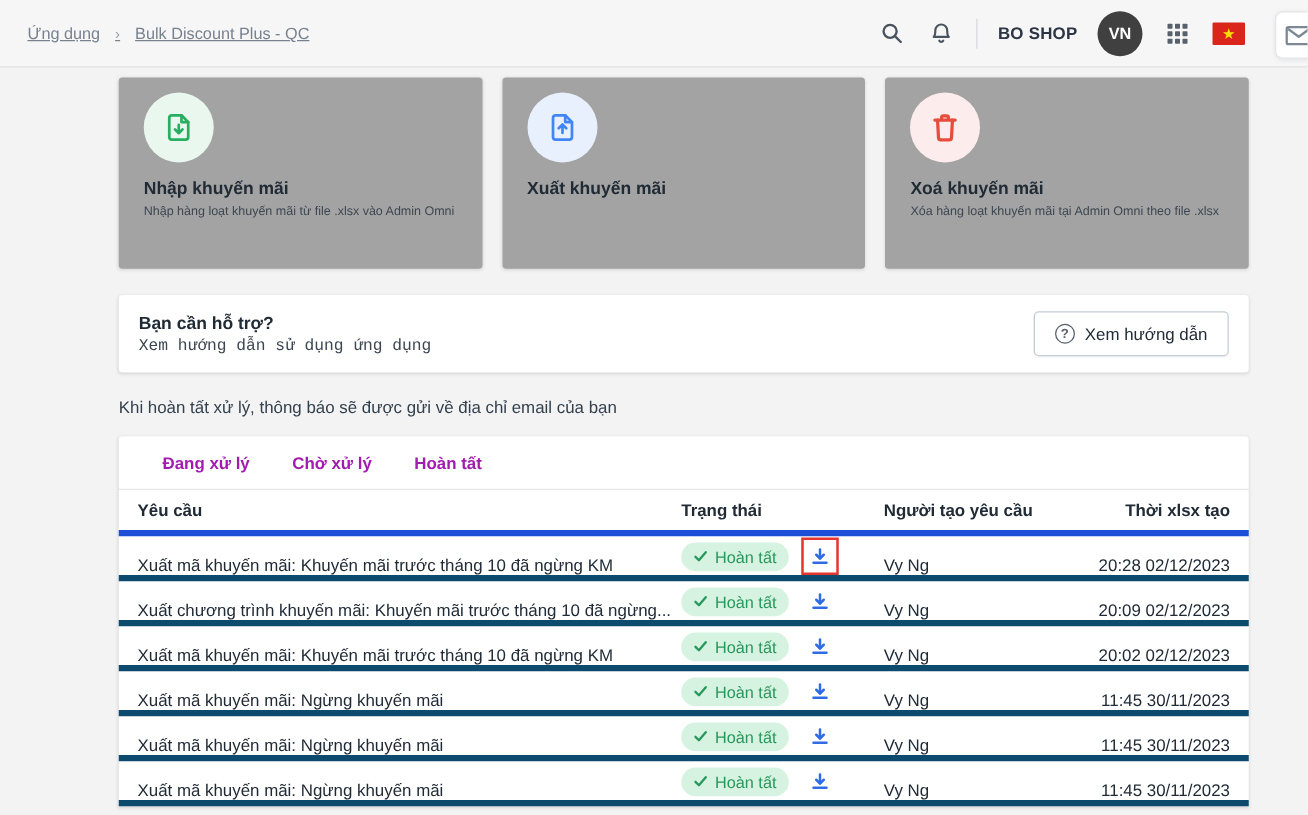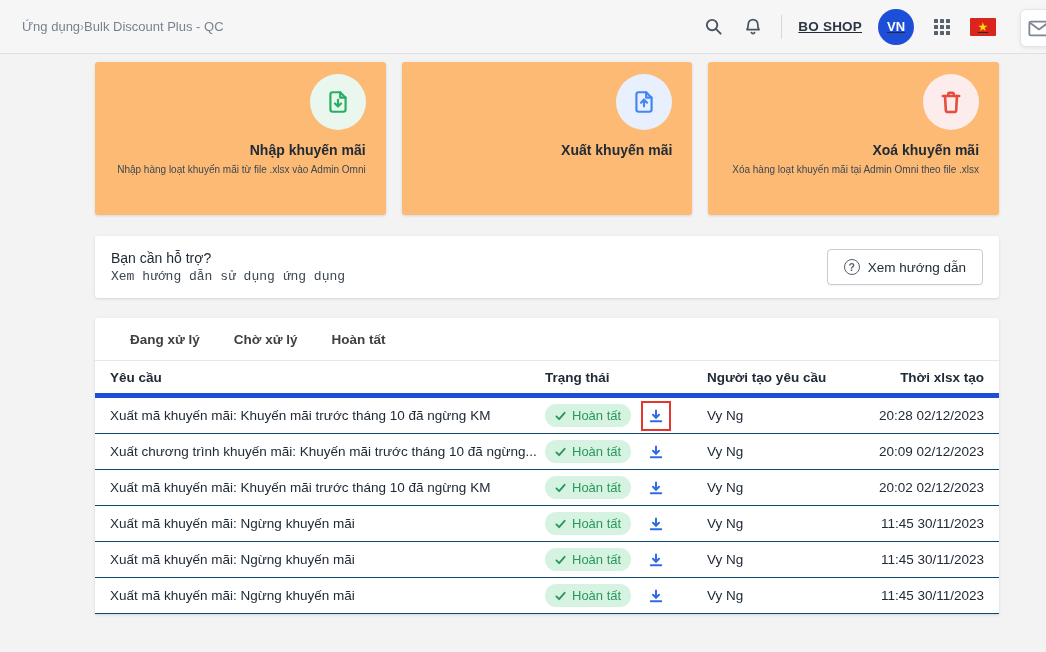--- a/index.html
+++ b/index.html
@@ -10,68 +10,68 @@
     color:#212b36;
     position:relative;
   }
 
   
   .topbar {
     height:54px; background:#f6f6f7; border-bottom:1px solid #dddfe2;
     display:flex; align-items:center; justify-content:space-between;
     padding:0 22px; position:relative;
   }
-  .breadcrumb { display:flex; align-items:center; font-size:13px; color:#78828f; }
+  .breadcrumb { display:flex; align-items:center; gap:12px; font-size:13px; color:#78828f;text-decoration:underline; }
   .breadcrumb .crumb { cursor:pointer; }
   .breadcrumb .sep { font-size:12px; color:#9aa1ab; }
-  .top-actions { display:flex; align-items:center; gap:16px; padding-right:28px;text-decoration:underline; }
+  .top-actions { display:flex; align-items:center; gap:16px; padding-right:28px; }
   .icon-btn { width:24px; height:24px; display:flex; align-items:center; justify-content:center; cursor:pointer; }
   .v-divider { width:1px; height:24px; background:#d5d8dc; }
   .shop-name { font-size:13.5px; font-weight:bold; color:#2b3544; letter-spacing:.2px; }
   .avatar {
-    width:36px; height:36px; border-radius:50%; background:#1d4ed8;
+    width:36px; height:36px; border-radius:50%; background:#404040;
     color:#fff; font-size:13px; font-weight:bold;
     display:flex; align-items:center; justify-content:center; cursor:pointer;
   }
   .flag { width:26px; height:18px; background:#da251d; display:flex; align-items:center; justify-content:center; border-radius:1px; }
   .flag span { color:#ffde00; font-size:12px; line-height:1; }
   .chat-widget {
     position:absolute; right:-18px; top:9px; width:44px; height:38px;
     background:#fff; border:1px solid #e3e5e8; border-radius:6px;
     box-shadow:0 1px 4px rgba(0,0,0,.08);
     display:flex; align-items:center; padding-left:7px; z-index:5;
   }
 
   
   .container { width:904px; margin-left:95px; }
 
   
   .cards { display:flex; gap:16px; margin-top:8px; }
   .card {
-    flex:1; background:#fdba74; border-radius:3px;
+    flex:1; background:#a3a3a3; border-radius:3px;
     box-shadow:0 1px 3px rgba(0,0,0,.13);
     height:153px; padding:12px 20px 0;
-    display:flex; flex-direction:column; align-items:flex-end; text-align:center;
+    display:flex; flex-direction:column; align-items:flex-start; text-align:center;
     cursor:pointer;
   }
   .icon-circle { width:56px; height:56px; border-radius:50%; display:flex; align-items:center; justify-content:center; margin-bottom:12px; }
   .tint-green { background:#e9f7ef; }
   .tint-blue  { background:#e9f0fd; }
   .tint-red   { background:#fdecec; }
   .card-title { font-size:14px; font-weight:bold; margin-bottom:5px; }
   .card-desc  { font-size:10px; color:#3d4752; line-height:1.45; }
 
   
   .help-bar {
     margin-top:21px; background:#fff; border-radius:3px;
     box-shadow:0 1px 3px rgba(0,0,0,.13);
     height:62px; display:flex; align-items:center; justify-content:space-between;
     padding:0 16px 0 16px;
   }
-  .help-title { font-size:14px; font-weight:normal; margin-bottom:3px; }
+  .help-title { font-size:14px; font-weight:bold; margin-bottom:3px; }
   .help-sub { font-size:13px; color:#3d4752;font-family:Liberation Mono, monospace; }
   .guide-btn {
     display:flex; align-items:center; gap:8px;
     background:#fff; border:1px solid #c4cdd5; border-radius:4px;
     padding:9px 16px; font-size:13.5px; color:#212b36; cursor:pointer;
     font-family:inherit; box-shadow:0 1px 1px rgba(0,0,0,.04);
   }
   .q-circle {
     width:16px; height:16px; border:1.4px solid #57606b; border-radius:50%;
     display:flex; align-items:center; justify-content:center;
@@ -84,32 +84,32 @@
   .section-sub { font-size:13.5px; color:#33404d; }
 
   
   .table-card {
     margin-top:16px; background:#fff; border-radius:3px 3px 0 0;
     box-shadow:0 1px 3px rgba(0,0,0,.13);
   }
   .tabs { display:flex; padding-left:18px; border-bottom:1px solid #e5e7ea; height:43px; }
   .tab {
     padding:0 17px; display:flex; align-items:center;
-    font-size:13.5px; font-weight:bold; color:#404040; cursor:pointer;
+    font-size:13.5px; font-weight:bold; color:#a21caf; cursor:pointer;
   }
   .tab.active { color:#1f6bf0; box-shadow:inset 0 -3px 0 #1f6bf0; }
 
   .thead {
     display:flex; align-items:center; height:37px; padding:0 15px;
     font-size:13.5px; font-weight:bold; color:#212b36;
     border-bottom:5px solid #1d4ed8;
   }
   .trow {
-    display:flex; align-items:center; height:36px; padding:0 15px;
-    font-size:13.5px; border-bottom:1px solid #0c4a6e;
+    display:flex; align-items:flex-end; height:36px; padding:0 15px;
+    font-size:13.5px; border-bottom:5px solid #0c4a6e;
   }
   .col-request { flex:1; white-space:nowrap; overflow:hidden; padding-right:10px; }
   .col-status  { width:162px; display:flex; align-items:center; gap:10px; }
   .col-creator { width:150px; }
   .col-time    { width:127px; text-align:right; }
 
   .badge {
     display:inline-flex; align-items:center; gap:6px;
     background:#d5f3e0; color:#28975c;
     border-radius:12px; padding:4px 10px; font-size:13px; white-space:nowrap;
@@ -212,20 +212,21 @@
       <div class="help-title">Bạn cần hỗ trợ?</div>
       <div class="help-sub">Xem hướng dẫn sử dụng ứng dụng</div>
     </div>
     <button class="guide-btn">
       <span class="q-circle">?</span>
       <span>Xem hướng dẫn</span>
     </button>
   </div>
 
   <div class="section-head">
+    <div class="section-sub">Khi hoàn tất xử lý, thông báo sẽ được gửi về địa chỉ email của bạn</div>
   </div>
 
   <div class="table-card">
     <div class="tabs">
       <div class="tab">Đang xử lý</div>
       <div class="tab">Chờ xử lý</div>
       <div class="tab">Hoàn tất</div>
     </div>
     <div class="thead">
       <div class="col-request">Yêu cầu</div>

